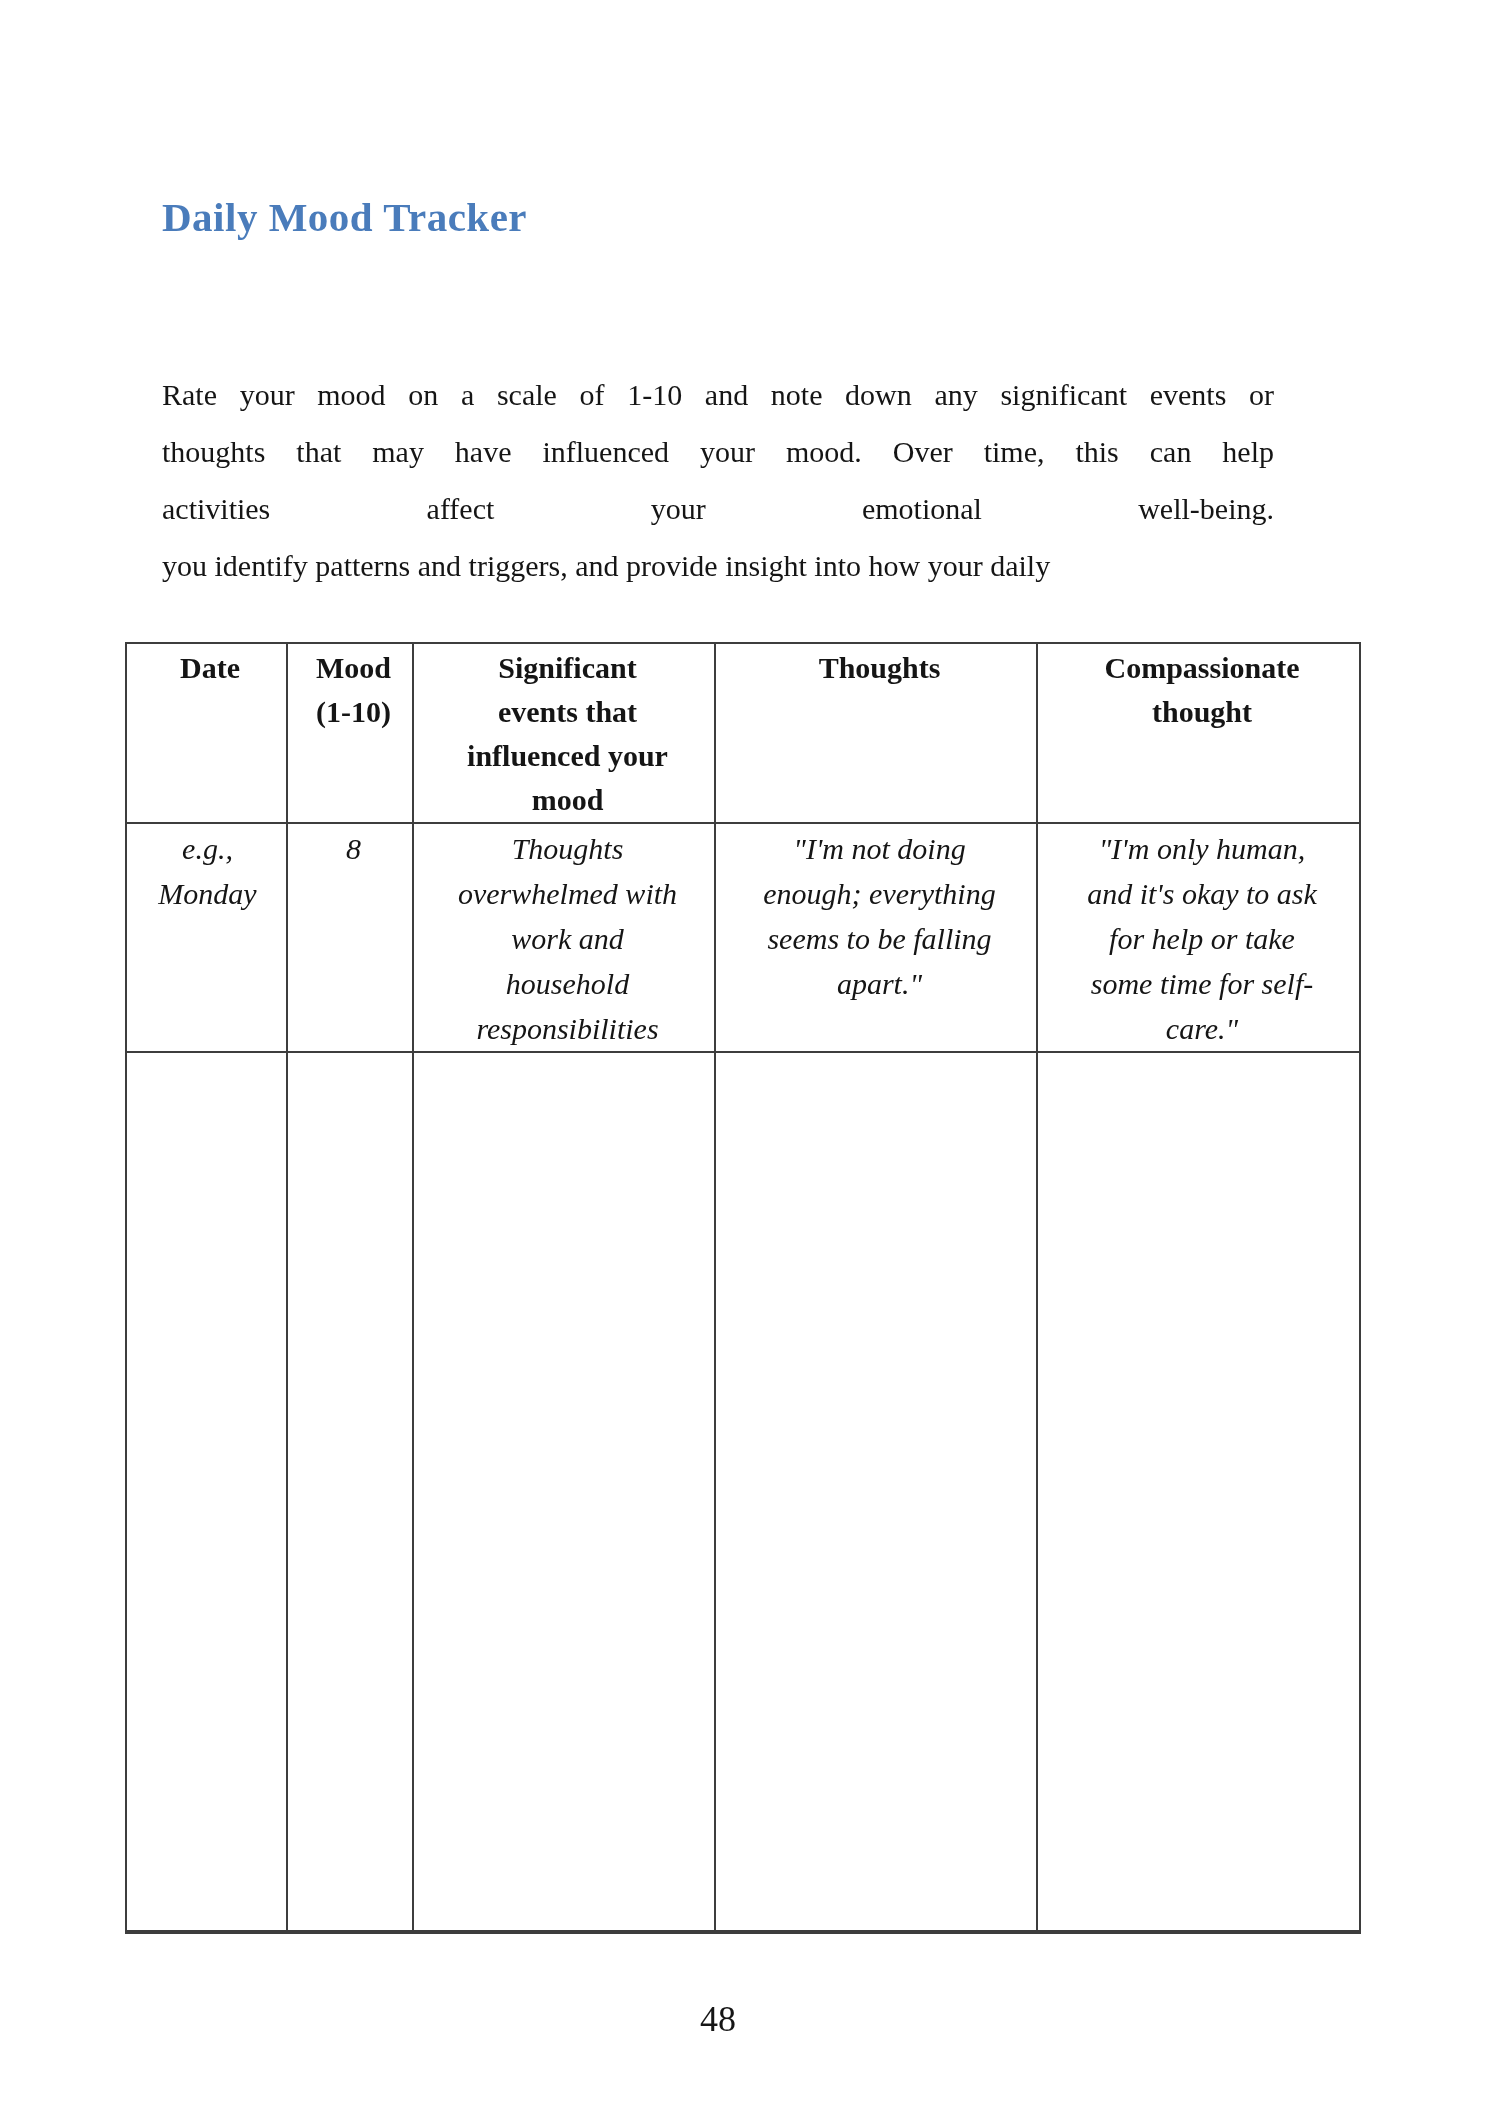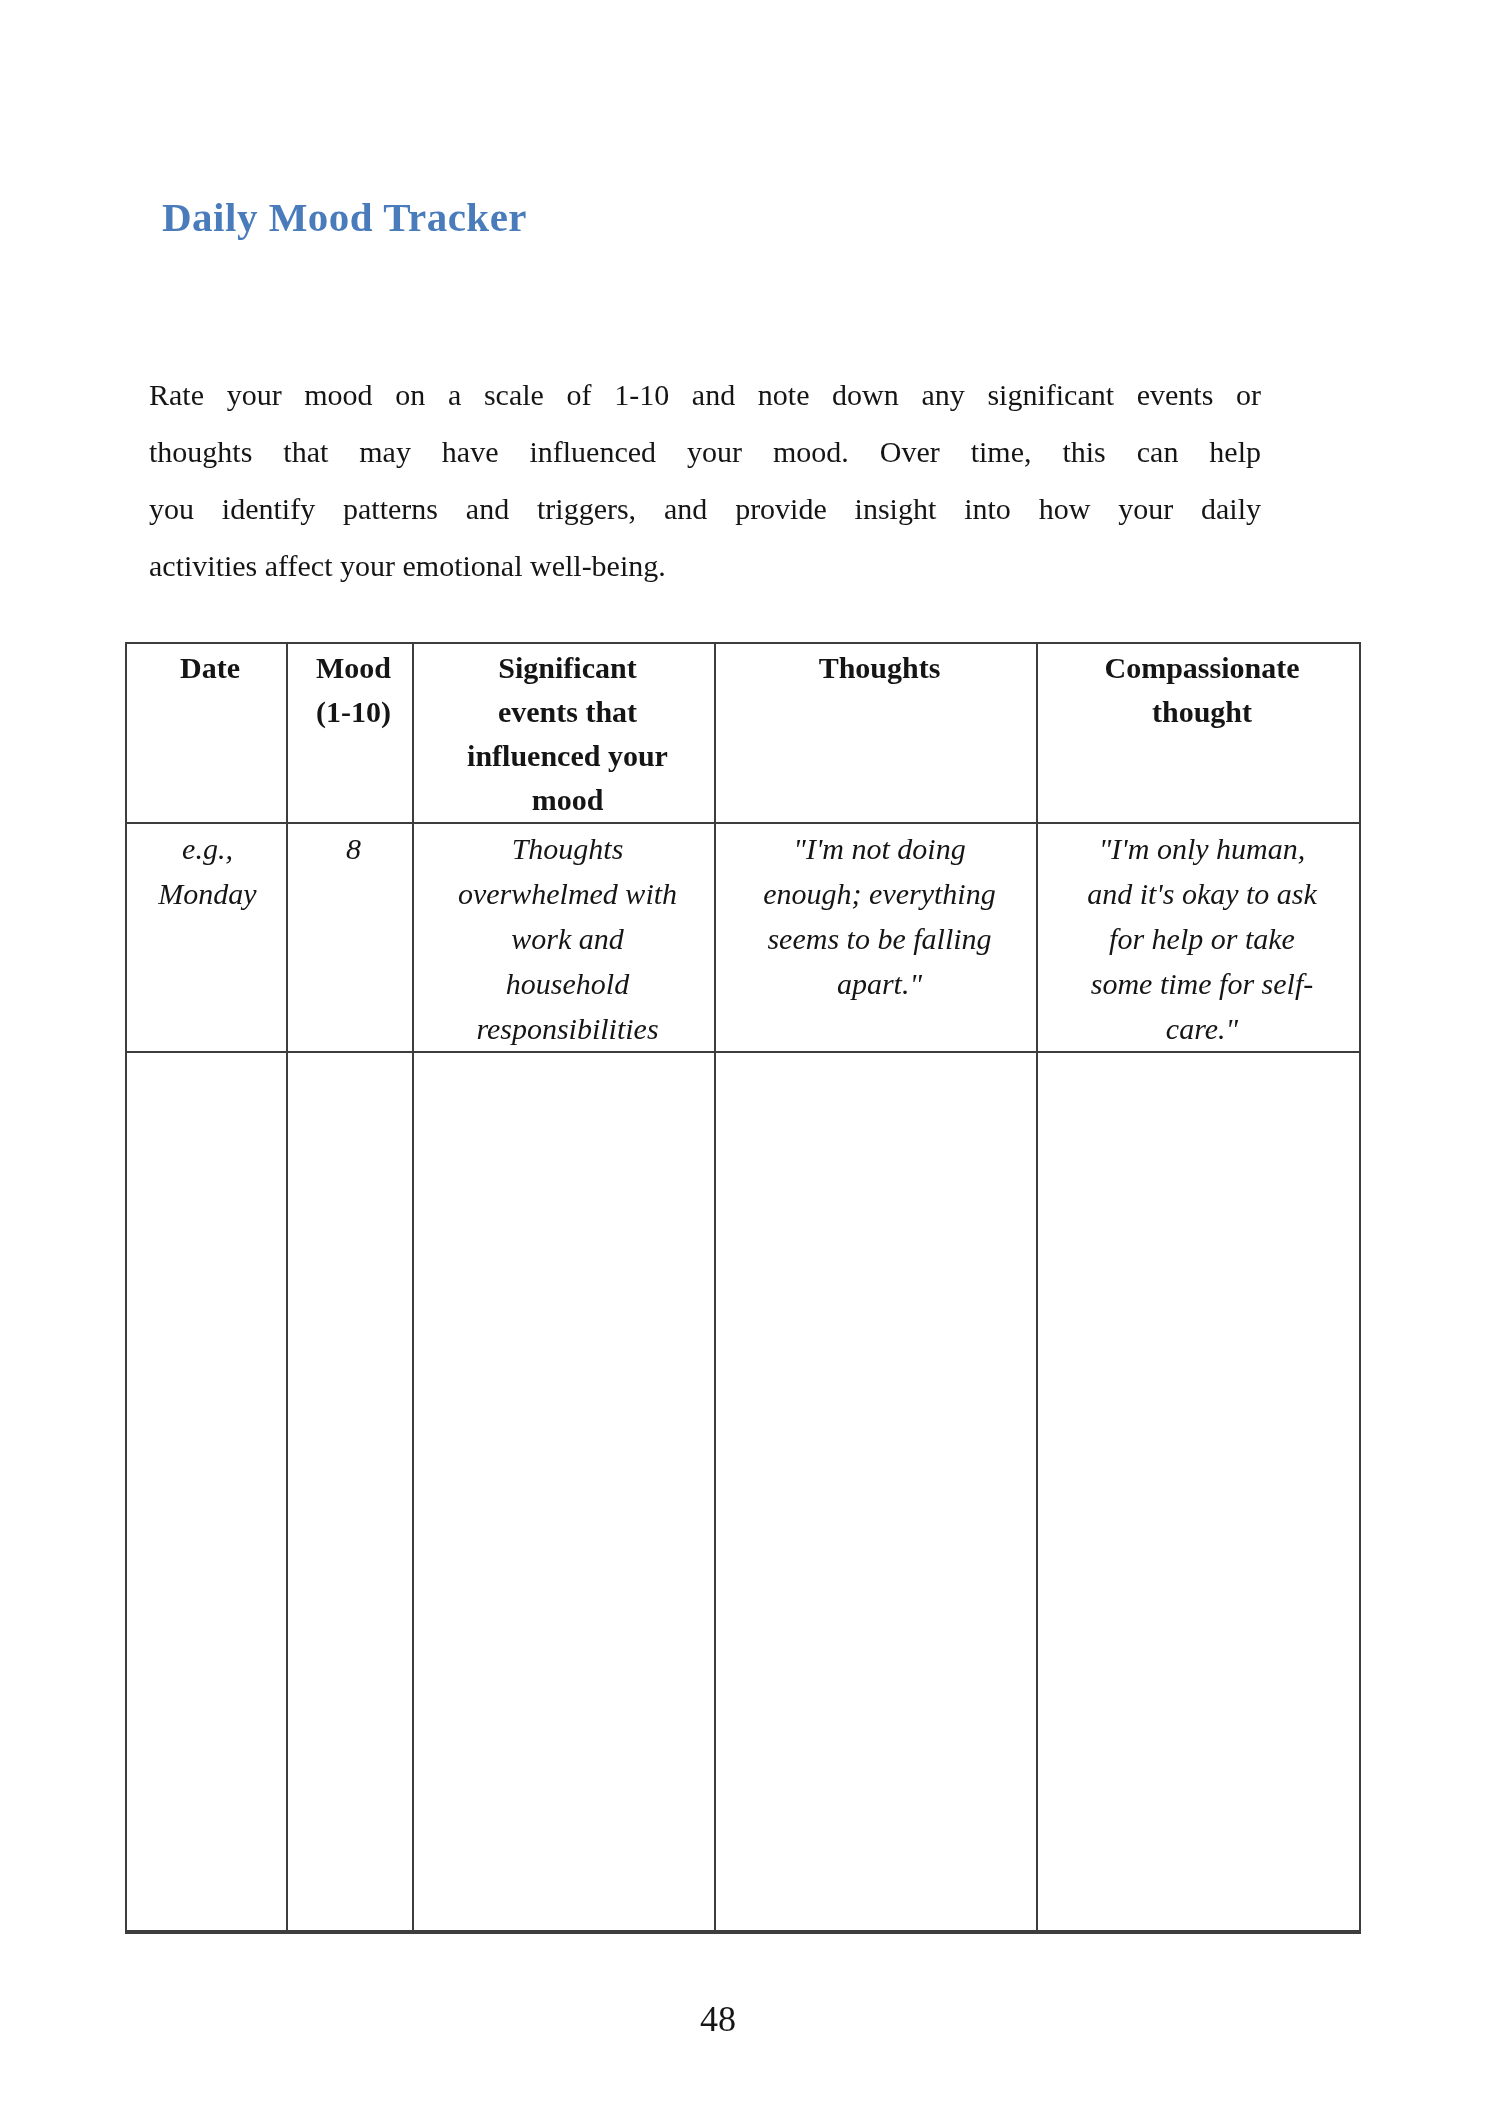--- a/index.html
+++ b/index.html
@@ -24,21 +24,21 @@
     margin: 0;
     font-size: 41px;
     line-height: 50px;
     font-weight: bold;
     color: #4a7cbb;
     letter-spacing: 0.5px;
   }
   .intro {
     position: absolute;
     top: 366px;
-    left: 149px;
+    left: 162px;
     width: 1112px;
     font-size: 30px;
     line-height: 57px;
   }
   .intro div {
     text-align: justify;
     text-align-last: justify;
   }
   .intro div:last-child {
     text-align-last: left;
@@ -93,22 +93,22 @@
 </head>
 <body>
 
 <div class="page">
 
   <h1 class="doc-title">Daily Mood Tracker</h1>
 
   <div class="intro">
       <div>Rate your mood on a scale of 1-10 and note down any significant events or</div>
       <div>thoughts that may have influenced your mood. Over time, this can help</div>
+      <div>activities affect your emotional well-being.</div>
       <div>you identify patterns and triggers, and provide insight into how your daily</div>
-      <div>activities affect your emotional well-being.</div>
     </div>
 
   <table class="mood-table">
     <colgroup>
       <col style="width:161px">
       <col style="width:126px">
       <col style="width:302px">
       <col style="width:322px">
       <col style="width:323px">
     </colgroup>

